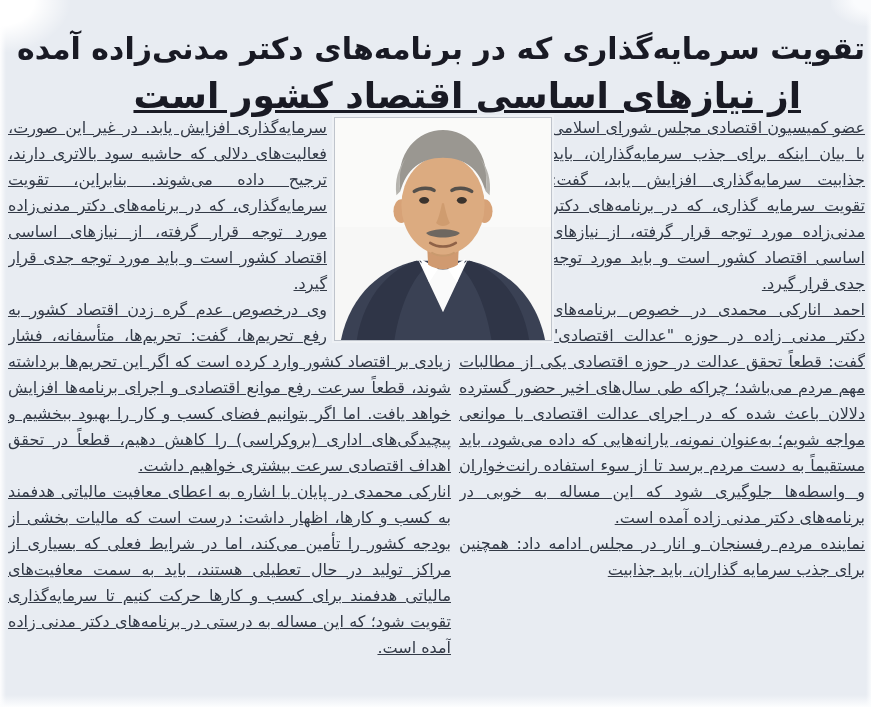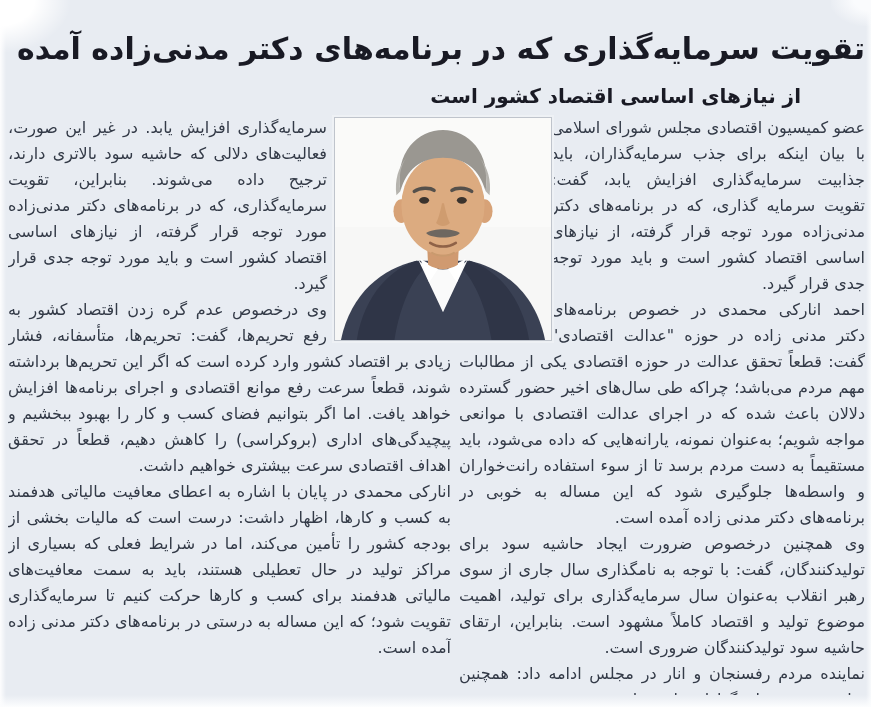--- a/index.html
+++ b/index.html
@@ -13,30 +13,30 @@
     font-family:"DejaVu Sans", sans-serif;
   }
   
   .headline{
     position:absolute;top:4px;right:4px;left:4px;
     color:#191a24;
     font-weight:bold;
     letter-spacing:-0.5px;
   }
   .headline .l1{display:block;text-align:right;font-size:30px;line-height:48px;padding-right:2px;white-space:nowrap;}
-  .headline .l2{display:block;text-align:right;font-size:20px;line-height:46px;padding-right:66px;white-space:nowrap;}
+  .headline .l2{display:block;text-align:right;font-size:36px;line-height:46px;padding-right:66px;white-space:nowrap;text-decoration:underline;}
   
   .col{
     position:absolute;top:115px;bottom:12px;
     font-size:16px;line-height:26px;
     color:#333a47;
     text-align:justify;
     overflow:hidden;
   }
-  .col p{margin:0;padding:0;}
+  .col p{margin:0;padding:0;text-decoration:underline;}
   .col-right{right:6px;width:406px;margin-left:28px;}
   .col-left{left:8px;width:443px;}
   .spacer-left{float:left;width:92px;height:228px;}
   .spacer-right{float:right;width:124px;height:228px;}
   
   .photo{
     position:absolute;left:334px;top:117px;width:218px;height:224px;
     background:#f7f8f9;
     border:1px solid #bfc4cc;
     box-sizing:border-box;
@@ -58,21 +58,20 @@
 
   <h1 class="headline">
     <span class="l1">تقویت سرمایه‌گذاری که در برنامه‌های دکتر مدنی‌زاده آمده</span>
     <span class="l2">از نیازهای اساسی اقتصاد کشور است</span>
   </h1>
 
   <div class="col col-right">
     <div class="spacer-left"></div>
     <p>عضو کمیسیون اقتصادی مجلس شورای اسلامی با بیان اینکه برای جذب سرمایه‌گذاران، باید جذابیت سرمایه‌گذاری افزایش یابد، گفت: تقویت سرمایه گذاری، که در برنامه‌های دکتر مدنی‌زاده مورد توجه قرار گرفته، از نیازهای اساسی اقتصاد کشور است و باید مورد توجه جدی قرار گیرد.</p>
     <p>احمد انارکی محمدی در خصوص برنامه‌های دکتر مدنی زاده در حوزه "عدالت اقتصادی" گفت: قطعاً تحقق عدالت در حوزه اقتصادی یکی از مطالبات مهم مردم می‌باشد؛ چراکه طی سال‌های اخیر حضور گسترده دلالان باعث شده که در اجرای عدالت اقتصادی با موانعی مواجه شویم؛ به‌عنوان نمونه، یارانه‌هایی که داده می‌شود، باید مستقیماً به دست مردم برسد تا از سوء استفاده رانت‌خواران و واسطه‌ها جلوگیری شود که این مساله به خوبی در برنامه‌های دکتر مدنی زاده آمده است.</p>
-    <p>وی همچنین درخصوص ضرورت ایجاد حاشیه سود برای تولیدکنندگان، گفت: با توجه به نامگذاری سال جاری از سوی رهبر انقلاب به‌عنوان سال سرمایه‌گذاری برای تولید، اهمیت موضوع تولید و اقتصاد کاملاً مشهود است. بنابراین، ارتقای حاشیه سود تولیدکنندگان ضروری است.</p>
     <p>نماینده مردم رفسنجان و انار در مجلس ادامه داد: همچنین برای جذب سرمایه گذاران، باید جذابیت</p>
   </div>
 
   <div class="col col-left">
     <div class="spacer-right"></div>
     <p>سرمایه‌گذاری افزایش یابد. در غیر این صورت، فعالیت‌های دلالی که حاشیه سود بالاتری دارند، ترجیح داده می‌شوند. بنابراین، تقویت سرمایه‌گذاری، که در برنامه‌های دکتر مدنی‌زاده مورد توجه قرار گرفته، از نیازهای اساسی اقتصاد کشور است و باید مورد توجه جدی قرار گیرد.</p>
     <p>وی درخصوص عدم گره زدن اقتصاد کشور به رفع تحریم‌ها، گفت: تحریم‌ها، متأسفانه، فشار زیادی بر اقتصاد کشور وارد کرده است که اگر این تحریم‌ها برداشته شوند، قطعاً سرعت رفع موانع اقتصادی و اجرای برنامه‌ها افزایش خواهد یافت. اما اگر بتوانیم فضای کسب و کار را بهبود ببخشیم و پیچیدگی‌های اداری (بروکراسی) را کاهش دهیم، قطعاً در تحقق اهداف اقتصادی سرعت بیشتری خواهیم داشت.</p>
     <p>انارکی محمدی در پایان با اشاره به اعطای معافیت مالیاتی هدفمند به کسب و کارها، اظهار داشت: درست است که مالیات بخشی از بودجه کشور را تأمین می‌کند، اما در شرایط فعلی که بسیاری از مراکز تولید در حال تعطیلی هستند، باید به سمت معافیت‌های مالیاتی هدفمند برای کسب و کارها حرکت کنیم تا سرمایه‌گذاری تقویت شود؛ که این مساله به درستی در برنامه‌های دکتر مدنی زاده آمده است.</p>
   </div>
 

